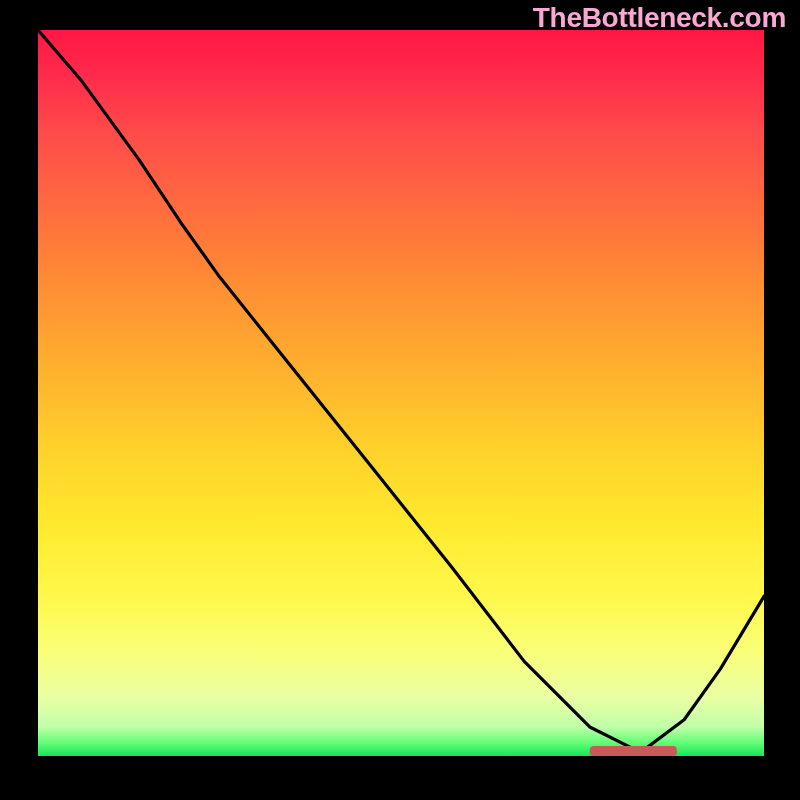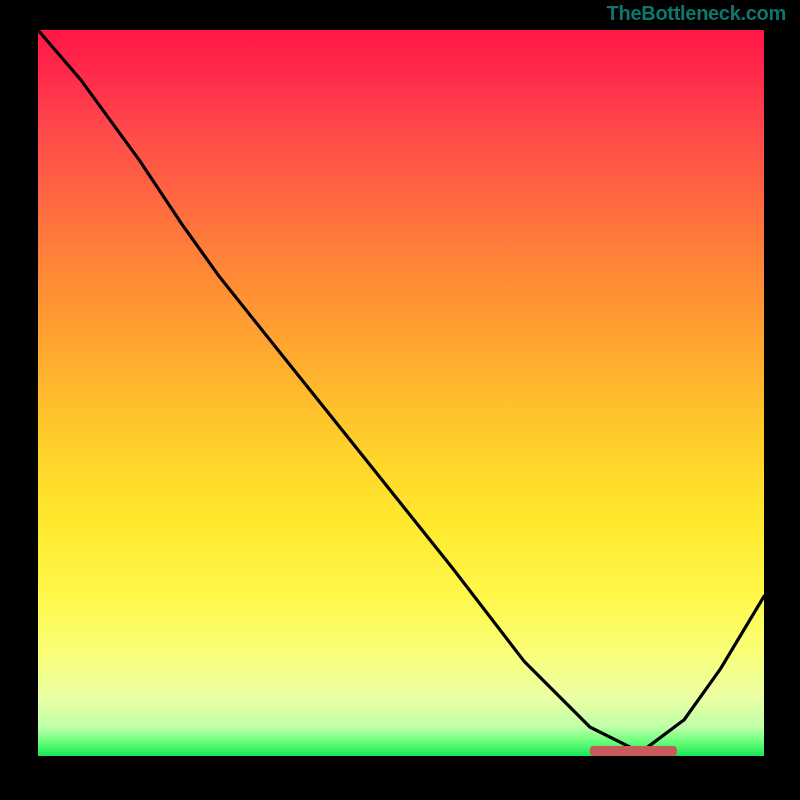--- a/index.html
+++ b/index.html
@@ -13,22 +13,22 @@
   }
   .frame {
     position: relative;
     width: 800px;
     height: 800px;
   }
   .attribution {
     position: absolute;
     top: 2px;
     right: 14px;
-    color: #0f766e;
-    font-size: 20px;
+    color: #f9a8d4;
+    font-size: 28px;
     font-weight: 600;
     letter-spacing: -0.3px;
   }
   .plot-area {
     position: absolute;
     left: 38px;
     top: 30px;
     width: 726px;
     height: 726px;
     box-sizing: border-box;

